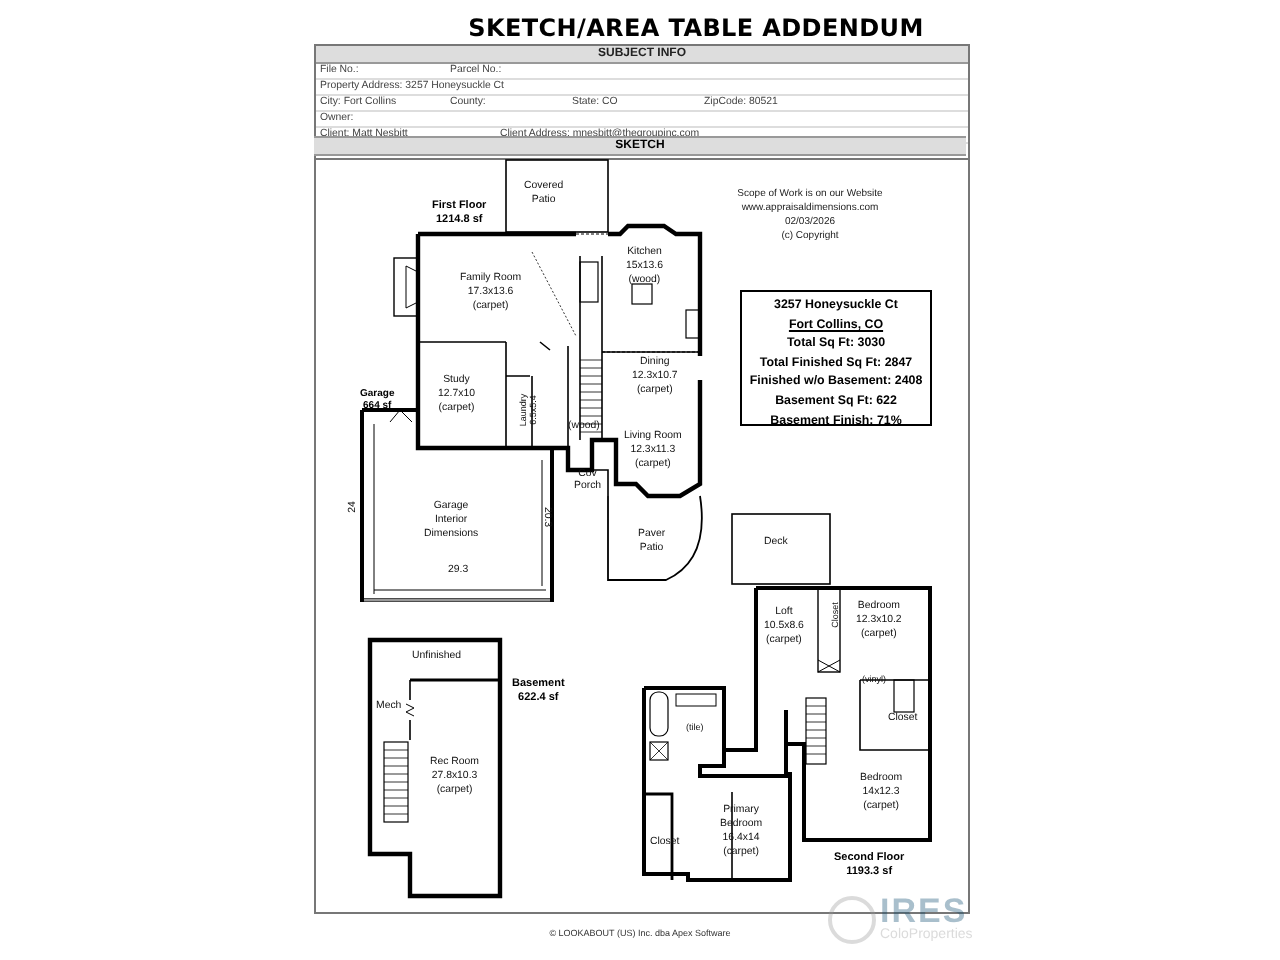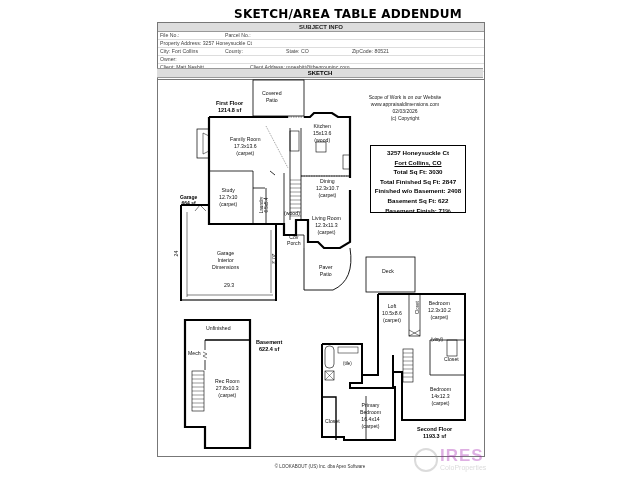--- a/index.html
+++ b/index.html
@@ -13,21 +13,21 @@
   .sketchhdr{position:absolute;left:157px;top:68px;width:326px;height:8px;line-height:8px;background:#ddd;text-align:center;font-weight:bold;font-size:6px;border-top:1px solid #999;border-bottom:1px solid #999;}
   .plan{position:absolute;left:0;top:0;}
   .lbl{position:absolute;font-size:5.2px;text-align:center;line-height:7px;color:#111;white-space:nowrap;}
   .blbl{position:absolute;font-size:5.5px;font-weight:bold;text-align:center;line-height:7px;white-space:nowrap;}
   .scope{position:absolute;left:360px;top:94px;width:90px;text-align:center;font-size:5px;line-height:7px;color:#222;}
   .summary{position:absolute;left:370px;top:145px;width:94px;height:64px;border:1.5px solid #000;text-align:center;font-weight:bold;font-size:6.2px;line-height:9.6px;padding-top:2px;}
   .summary .u{text-decoration:underline;}
   .footer{position:absolute;left:0;width:640px;top:464px;text-align:center;font-size:4.5px;color:#333;}
   .wm{position:absolute;left:408px;top:446px;width:80px;height:28px;opacity:0.35;}
   .wm .r{position:absolute;left:6px;top:2px;width:20px;height:20px;border:2px solid #999;border-radius:50%;}
-  .wm .t{position:absolute;left:32px;top:0px;font-size:17px;color:#a21caf;font-weight:bold;letter-spacing:1px;}
+  .wm .t{position:absolute;left:32px;top:0px;font-size:17px;color:#0c4a6e;font-weight:bold;letter-spacing:1px;}
   .wm .s{position:absolute;left:32px;top:18px;font-size:7px;color:#999;}
 </style>
 </head>
 <body>
 
 <div class="title">SKETCH/AREA TABLE ADDENDUM</div>
 
 <div class="info">
   <div class="hdr">SUBJECT INFO</div>
   <div class="row">

